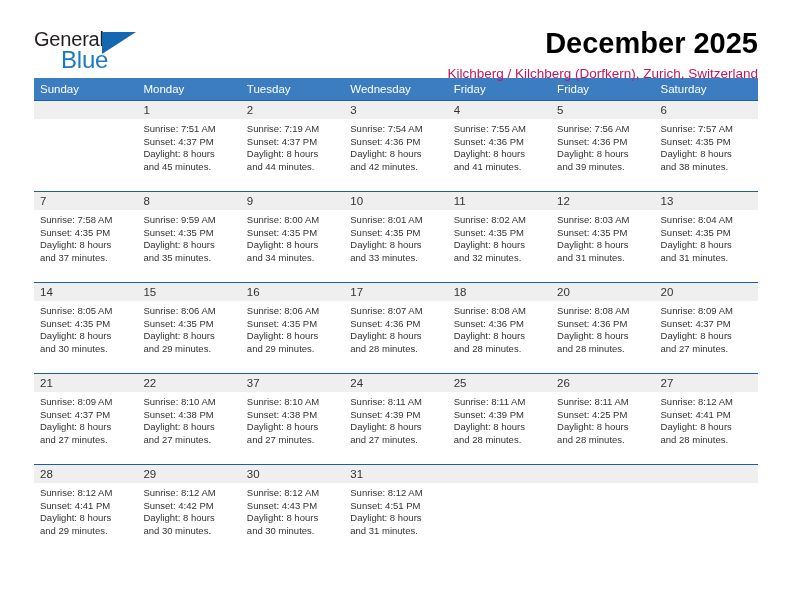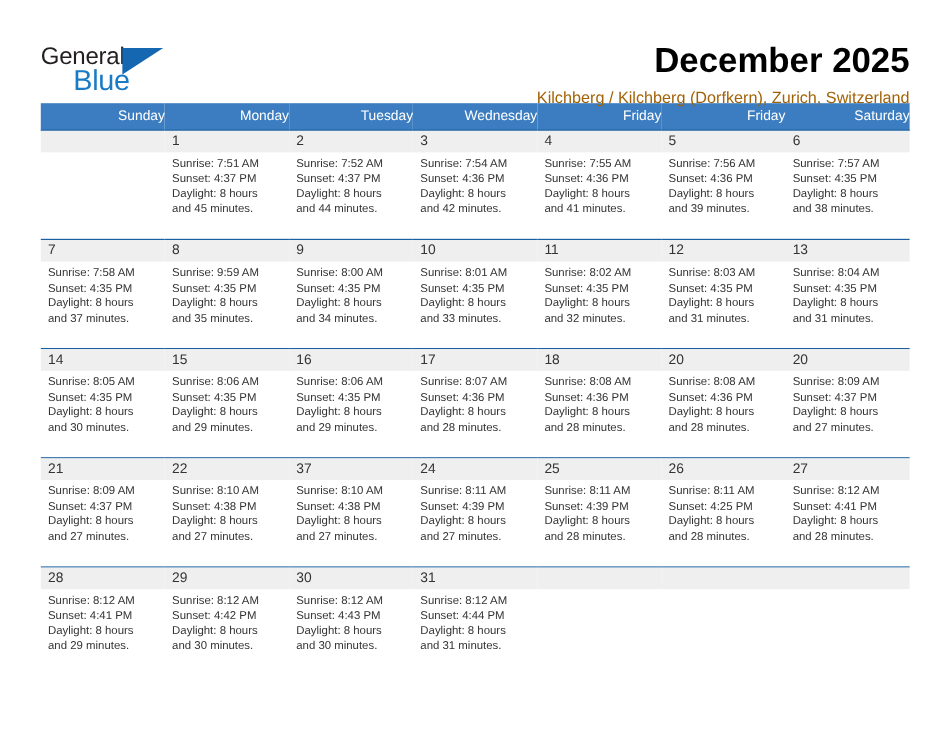--- a/index.html
+++ b/index.html
@@ -12,21 +12,21 @@
     background: #ffffff;
     font-family: "Liberation Sans", sans-serif;
     color: #000000;
     overflow: hidden;
   }
   .page {
     position: relative;
     width: 792px;
     height: 612px;
     box-sizing: border-box;
-    padding: 8px 34px;
+    padding: 0 34px;
   }
 
   
   .header {
     display: flex;
     align-items: flex-start;
     justify-content: space-between;
     padding-top: 26px;
     height: 72px;
     box-sizing: border-box;
@@ -71,39 +71,39 @@
   }
   .month-title {
     font-size: 29px;
     color: #000000;
     line-height: 34px;
     font-weight: bold;
     font-family: "Liberation Sans", sans-serif;
   }
   .location-title {
     font-size: 13.5px;
-    color: #a16207;
+    color: #be185d;
     line-height: 20px;
     margin-top: 4px;
     font-family: "Liberation Sans", sans-serif;
   }
 
   
   .calendar {
     width: 724px;
     border-collapse: collapse;
     table-layout: fixed;
     margin-top: 6px;
   }
   .calendar th {
     background: #3b7dc0;
     color: #ffffff;
     font-size: 11.5px;
     font-weight: normal;
-    text-align: right;
+    text-align: left;
     padding: 5px 0 5px 6px;
     height: 19px;
     box-sizing: border-box;
     font-family: "Liberation Sans", sans-serif;
   }
   .calendar td {
     vertical-align: top;
     padding: 0;
     width: 14.2857%;
     border-top: 1px solid #1a5fa0;
@@ -191,21 +191,21 @@
               <div>Sunset: 4:37 PM</div>
               <div>Daylight: 8 hours</div>
               <div>and 45 minutes.</div>
             </div>
           </div>
         </td>
         <td>
           <div class="daycell">
             <div class="daynum-band">2</div>
             <div class="info">
-              <div>Sunrise: 7:52 AM</div>
+              <div>Sunrise: 7:19 AM</div>
               <div>Sunset: 4:37 PM</div>
               <div>Daylight: 8 hours</div>
               <div>and 44 minutes.</div>
             </div>
           </div>
         </td>
         <td>
           <div class="daycell">
             <div class="daynum-band">3</div>
             <div class="info">
@@ -523,21 +523,21 @@
               <div>Daylight: 8 hours</div>
               <div>and 30 minutes.</div>
             </div>
           </div>
         </td>
         <td>
           <div class="daycell">
             <div class="daynum-band">31</div>
             <div class="info">
               <div>Sunrise: 8:12 AM</div>
-              <div>Sunset: 4:44 PM</div>
+              <div>Sunset: 4:51 PM</div>
               <div>Daylight: 8 hours</div>
               <div>and 31 minutes.</div>
             </div>
           </div>
         </td>
         <td>
           <div class="daycell">
             <div class="daynum-band"></div>
             <div class="info">
               <div></div>

